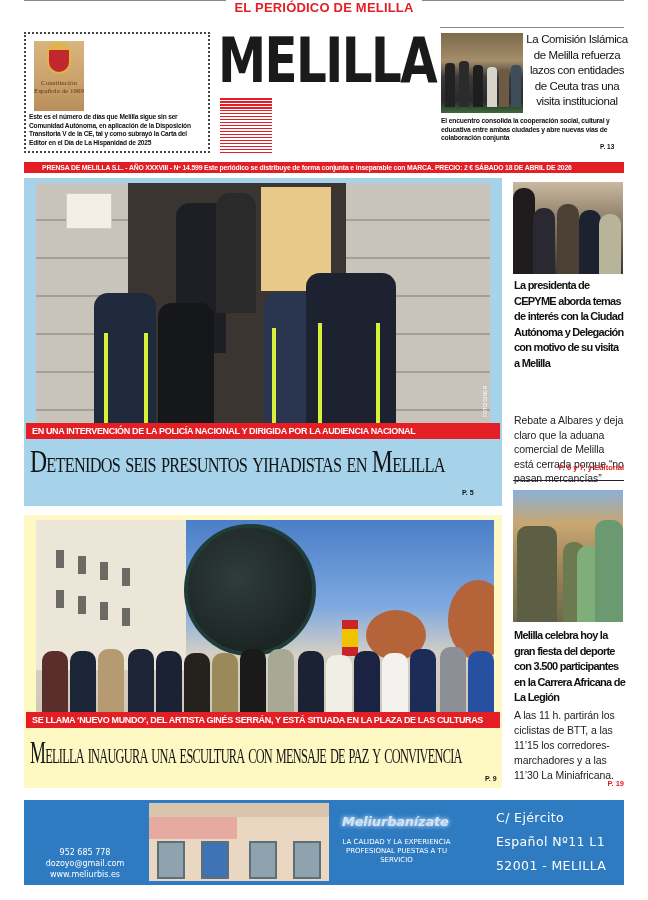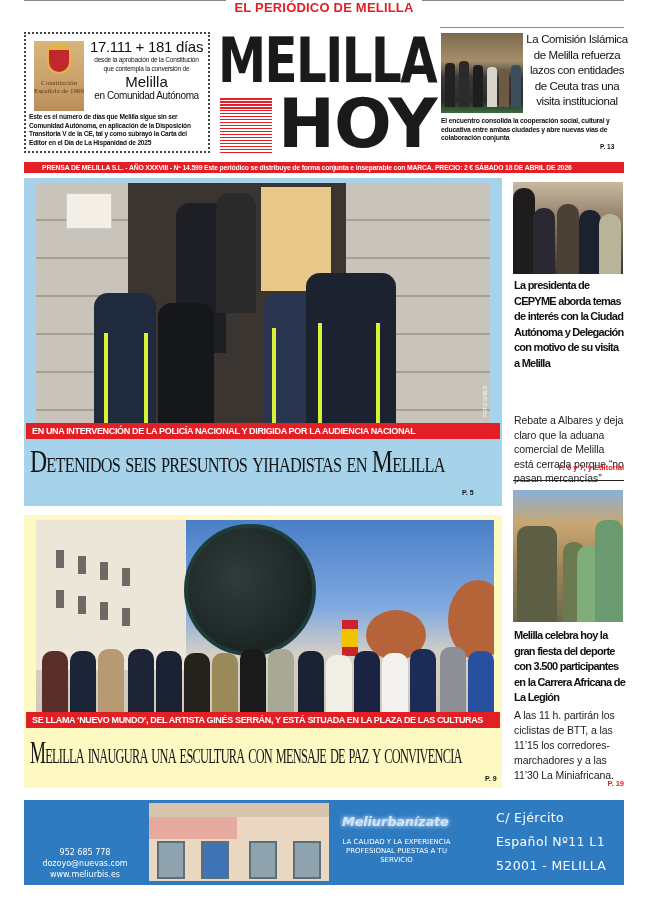--- a/index.html
+++ b/index.html
@@ -98,35 +98,27 @@
   <div class="tagline-line"></div>
 </div>
 
 <div class="days-box">
   <div class="days-inner">
     <div class="constitution-img">
       <div class="crown"></div>
       <div class="shield"></div>
       <div class="ctext">Constitución Española de 1969</div>
     </div>
-    <div class="days-right">
-      <div class="days-count">17.111 + 181 días</div>
-      <div class="days-sub">desde la aprobación de la Constitución</div>
-      <div class="days-sub">que contempla la conversión de</div>
-      <div class="days-city">Melilla</div>
-      <div class="days-ca">en Comunidad Autónoma</div>
-    </div>
   </div>
   <div class="days-note">Este es el número de días que Melilla sigue sin ser Comunidad Autónoma, en aplicación de la Disposición Transitoria V de la CE, tal y como subrayó la Carta del Editor en el Día de La Hispanidad de 2025</div>
 </div>
 
 <div class="masthead">
   <div class="mh-melilla">MELILLA</div>
   <div class="mh-stripes"></div>
-  <div class="mh-hoy">HOY</div>
 </div>
 
 <div class="right-top-rule"></div>
 <div class="islamic-photo">
   <div class="p" style="left:4px;height:44px;"></div>
   <div class="p" style="left:18px;height:46px;background:#2b2b2b;"></div>
   <div class="p" style="left:32px;height:42px;background:#1e1e1e;"></div>
   <div class="p" style="left:46px;height:40px;background:#d9d4ca;"></div>
   <div class="p" style="left:58px;height:38px;background:#6e5a44;"></div>
   <div class="p" style="left:70px;height:42px;background:#3d4d5a;"></div>
@@ -218,21 +210,21 @@
   <div class="s" style="left:64px;width:22px;height:76px;background:#7fae7a;"></div>
   <div class="s" style="left:82px;width:28px;height:102px;background:#6b9a70;"></div>
 </div>
 <div class="legion-title">Melilla celebra hoy la gran fiesta del deporte con 3.500 participantes en la Carrera Africana de La Legión</div>
 <div class="legion-sub">A las 11 h. partirán los ciclistas de BTT, a las 11’15 los corredores-marchadores y a las 11’30 La Miniafricana.</div>
 <div class="legion-page">P. 19</div>
 
 <div class="ad">
   <div class="ad-contact">
     <div>952 685 778</div>
-    <div>dozoyo@nuevas.com</div>
+    <div>dozoyo@gmail.com</div>
     <div>www.meliurbis.es</div>
   </div>
   <div class="ad-facade">
     <div class="band"></div>
     <div class="pink"></div>
     <div class="shop" style="left:8px;"></div>
     <div class="shop" style="left:52px;background:#3e73b5;"></div>
     <div class="shop" style="left:100px;"></div>
     <div class="shop" style="left:144px;"></div>
   </div>

